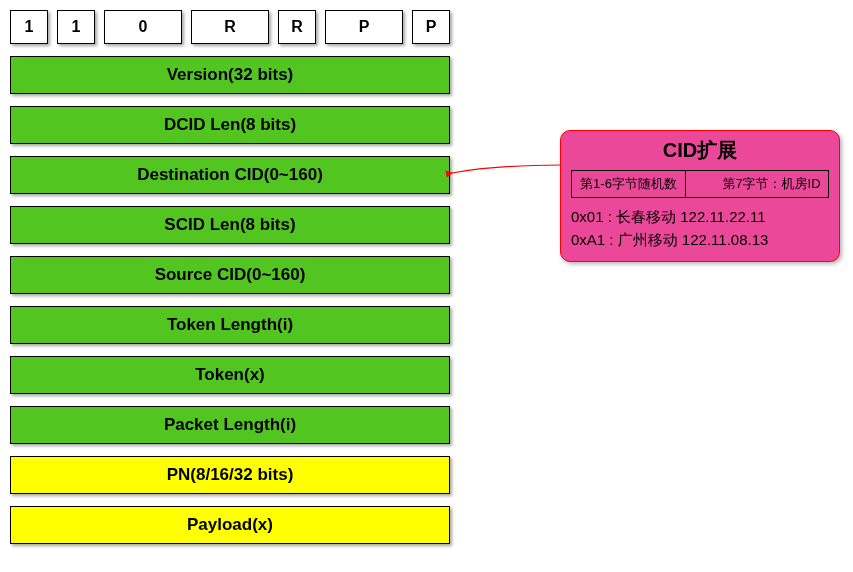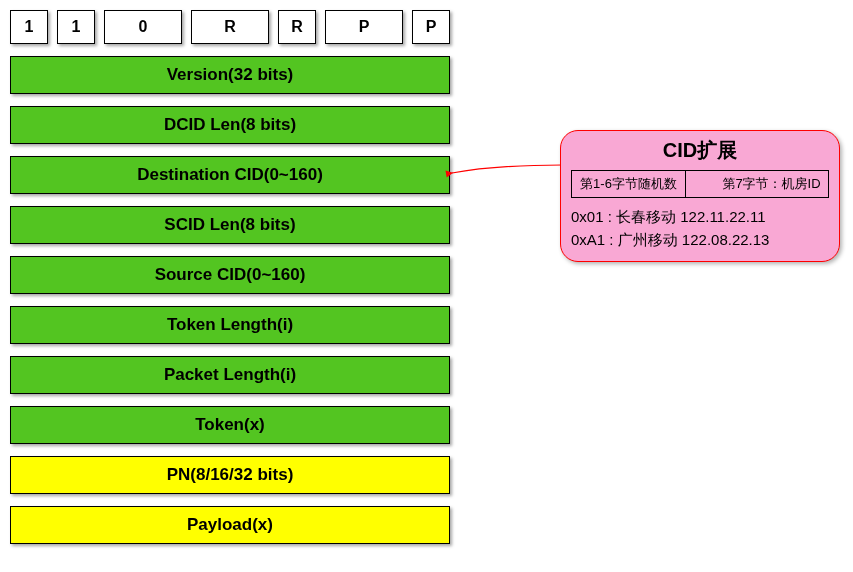--- a/index.html
+++ b/index.html
@@ -48,22 +48,22 @@
     margin-bottom: 12px;
   }
   .green  { background: #53c521; }
   .yellow { background: #ffff00; margin-top: 12px; }
   .right-panel {
     position: absolute;
     left: 560px;
     top: 130px;
     width: 280px;
     border: 1px solid #ff0000;
-    border-radius: 18px;
-    background: #f9a8d4;
+    border-radius: 10px;
+    background: #ec4899;
     box-shadow: 2px 2px 4px rgba(0,0,0,0.3);
     padding: 6px 10px 10px 10px;
     box-sizing: border-box;
   }
   .right-title {
     text-align: center;
     font-weight: bold;
     font-size: 20px;
     margin-bottom: 6px;
   }
@@ -106,22 +106,22 @@
       <div class="bit-box bit-small">R</div>
       <div class="bit-box bit-wide">P</div>
       <div class="bit-box bit-small">P</div>
     </div>
     <div class="field-box green">Version(32 bits)</div>
     <div class="field-box green">DCID Len(8 bits)</div>
     <div class="field-box green">Destination CID(0~160)</div>
     <div class="field-box green">SCID Len(8 bits)</div>
     <div class="field-box green">Source CID(0~160)</div>
     <div class="field-box green">Token Length(i)</div>
+    <div class="field-box green">Token(x)</div>
     <div class="field-box green">Packet Length(i)</div>
-    <div class="field-box green">Token(x)</div>
     <div class="field-box yellow">PN(8/16/32 bits)</div>
     <div class="field-box yellow">Payload(x)</div>
   </div>
 </div>
 
 <svg class="arrow" width="130" height="60">
   <defs>
     <marker id="ah" markerWidth="8" markerHeight="8" refX="1" refY="3" orient="auto">
       <path d="M6,0 L0,3 L6,6 Z" fill="#ff0000"></path>
     </marker>
@@ -129,14 +129,14 @@
   <path d="M122,10 C80,10 45,12 12,18" stroke="#ff0000" fill="none" stroke-width="1.2" marker-end="url(#ah)"></path>
 </svg>
 
 <div class="right-panel">
   <div class="right-title">CID扩展</div>
   <div class="right-table">
     <div>第1-6字节随机数</div>
     <div>第7字节：机房ID</div>
   </div>
   <div class="ip-line">0x01 : 长春移动 122.11.22.11</div>
-  <div class="ip-line">0xA1 : 广州移动 122.08.22.13</div>
+  <div class="ip-line">0xA1 : 广州移动 122.11.08.13</div>
 </div>
 
 </body></html>

